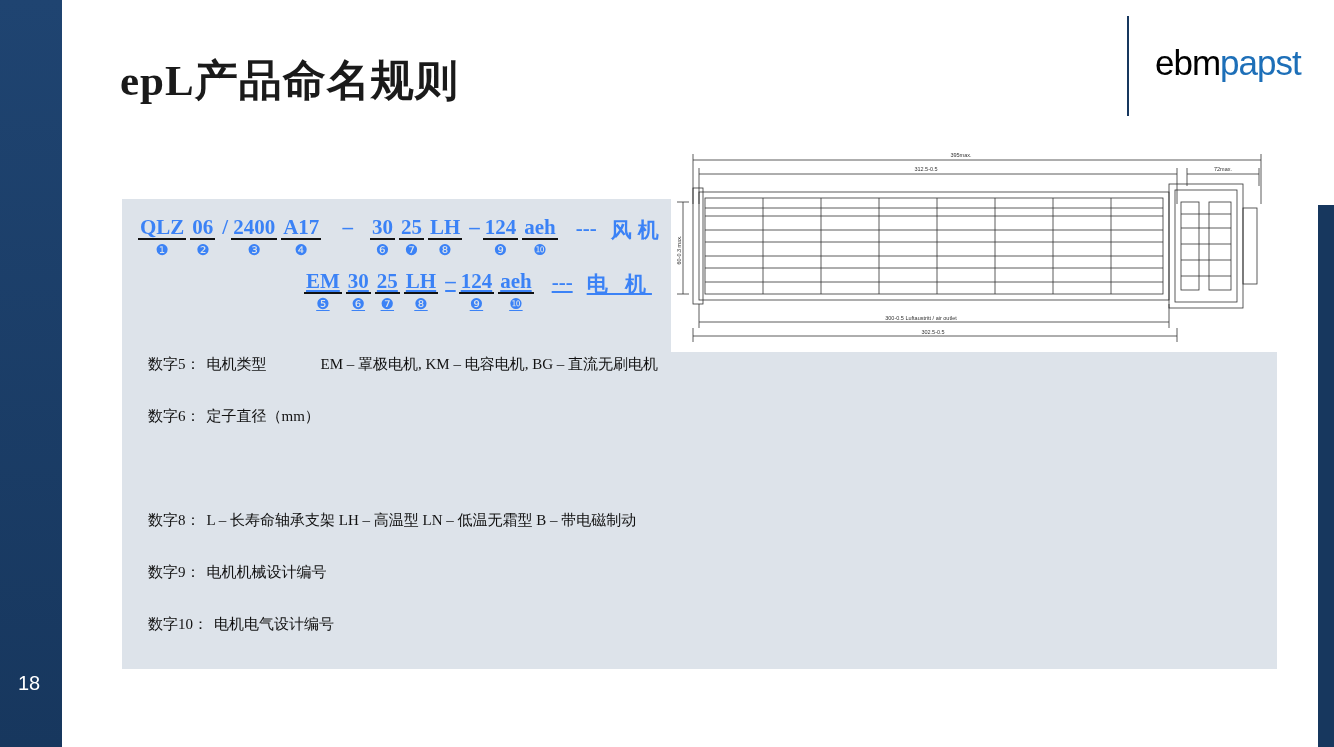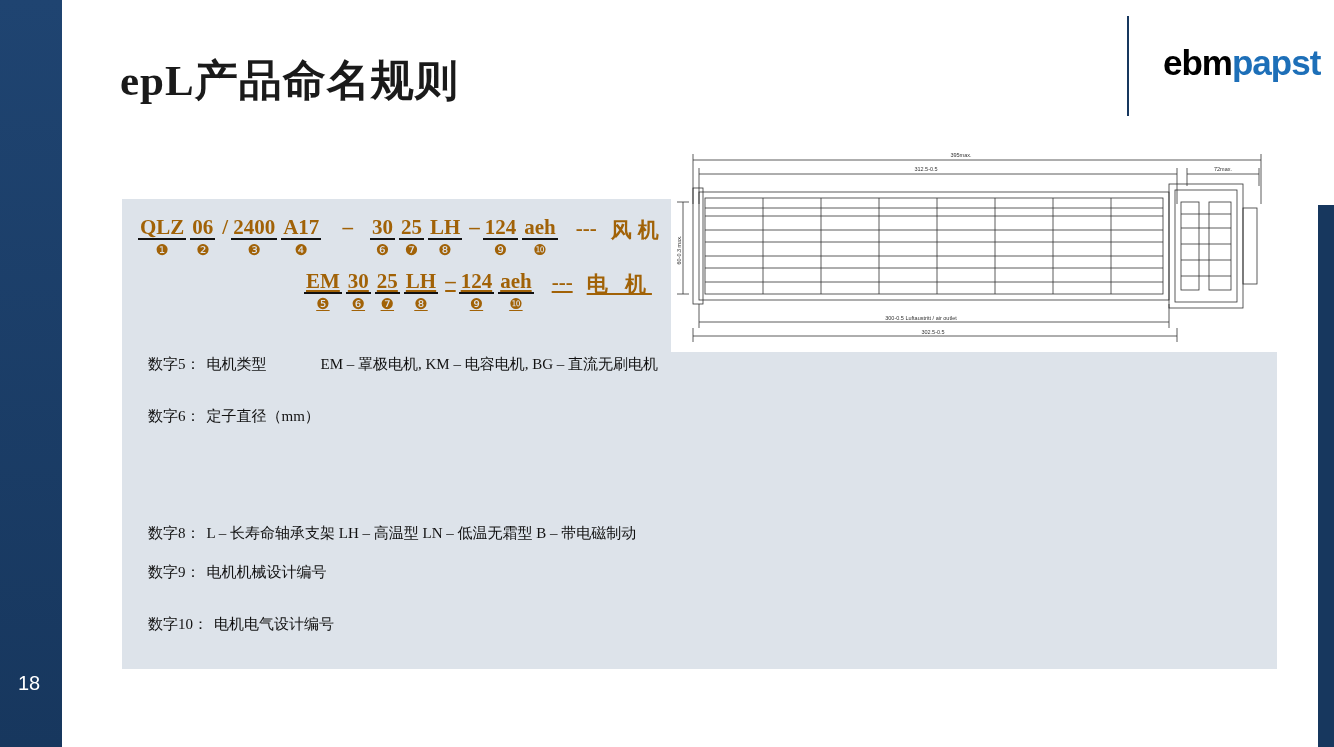--- a/index.html
+++ b/index.html
@@ -39,25 +39,24 @@
   .logo-rule {
     position: absolute;
     left: 1127px; top: 16px;
     width: 2px; height: 100px;
     background: #17375e;
   }
   .logo-text {
     position: absolute;
     left: 1155px; top: 43px;
     font-family: "Liberation Sans", sans-serif;
-    font-weight: bold;
+    font-weight: normal;
     font-size: 35px;
     letter-spacing: -1px;
     white-space: nowrap;
-    margin-left: 8px;
   }
   .logo-ebm { color: #000000; }
   .logo-papst { color: #1d6fb8; }
 
   .slide-title {
     position: absolute;
     left: 120px; top: 52px;
     font-family: "Liberation Serif", serif;
     font-size: 43px;
     font-weight: bold;
@@ -89,21 +88,21 @@
     position: absolute;
     left: 138px; top: 216px;
     width: 530px;
   }
   .code-row {
     display: flex;
     align-items: flex-end;
     font-family: "Liberation Serif", serif;
     font-size: 21px;
     font-weight: bold;
-    color: #a16207;
+    color: #3b82f6;
     white-space: nowrap;
   }
   .code-row.row2 { margin-top: 12px; padding-left: 166px; text-decoration: underline; }
   .tok {
     display: inline-flex;
     flex-direction: column;
     align-items: center;
     margin-right: 4px;
   }
   .tok .txt {
@@ -319,21 +318,21 @@
       <span class="tail tail-cn">电 机</span>
     </div>
   </div>
 
   <div class="desc" style="top:355px;">
     <span class="lbl">数字5：</span><span class="val">电机类型</span><span class="gap"></span><span class="val">EM – 罩极电机, KM – 电容电机, BG – 直流无刷电机</span>
   </div>
   <div class="desc" style="top:407px;">
     <span class="lbl">数字6：</span><span class="val">定子直径（mm）</span>
   </div>
-  <div class="desc" style="top:511px;margin-top:13px;">
+  <div class="desc" style="top:511px;">
     <span class="lbl">数字8：</span><span class="val">L – 长寿命轴承支架  LH – 高温型  LN – 低温无霜型 B – 带电磁制动</span>
   </div>
   <div class="desc" style="top:563px;">
     <span class="lbl">数字9：</span><span class="val">电机机械设计编号</span>
   </div>
   <div class="desc" style="top:615px;">
     <span class="lbl">数字10：</span><span class="val">电机电气设计编号</span>
   </div>
 
   <div class="page-num">18</div>

